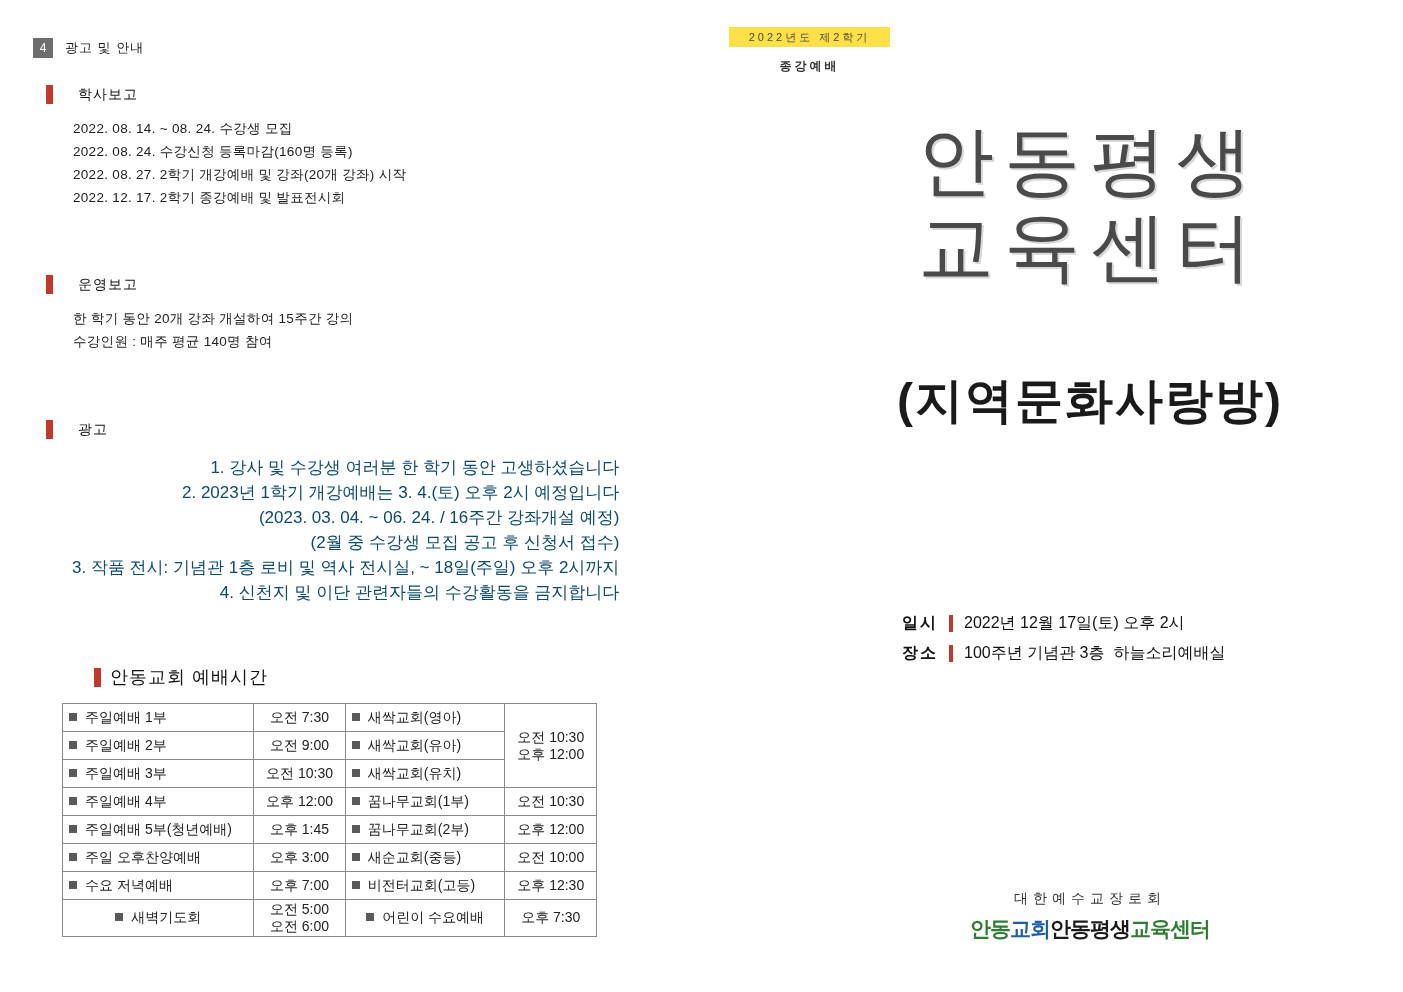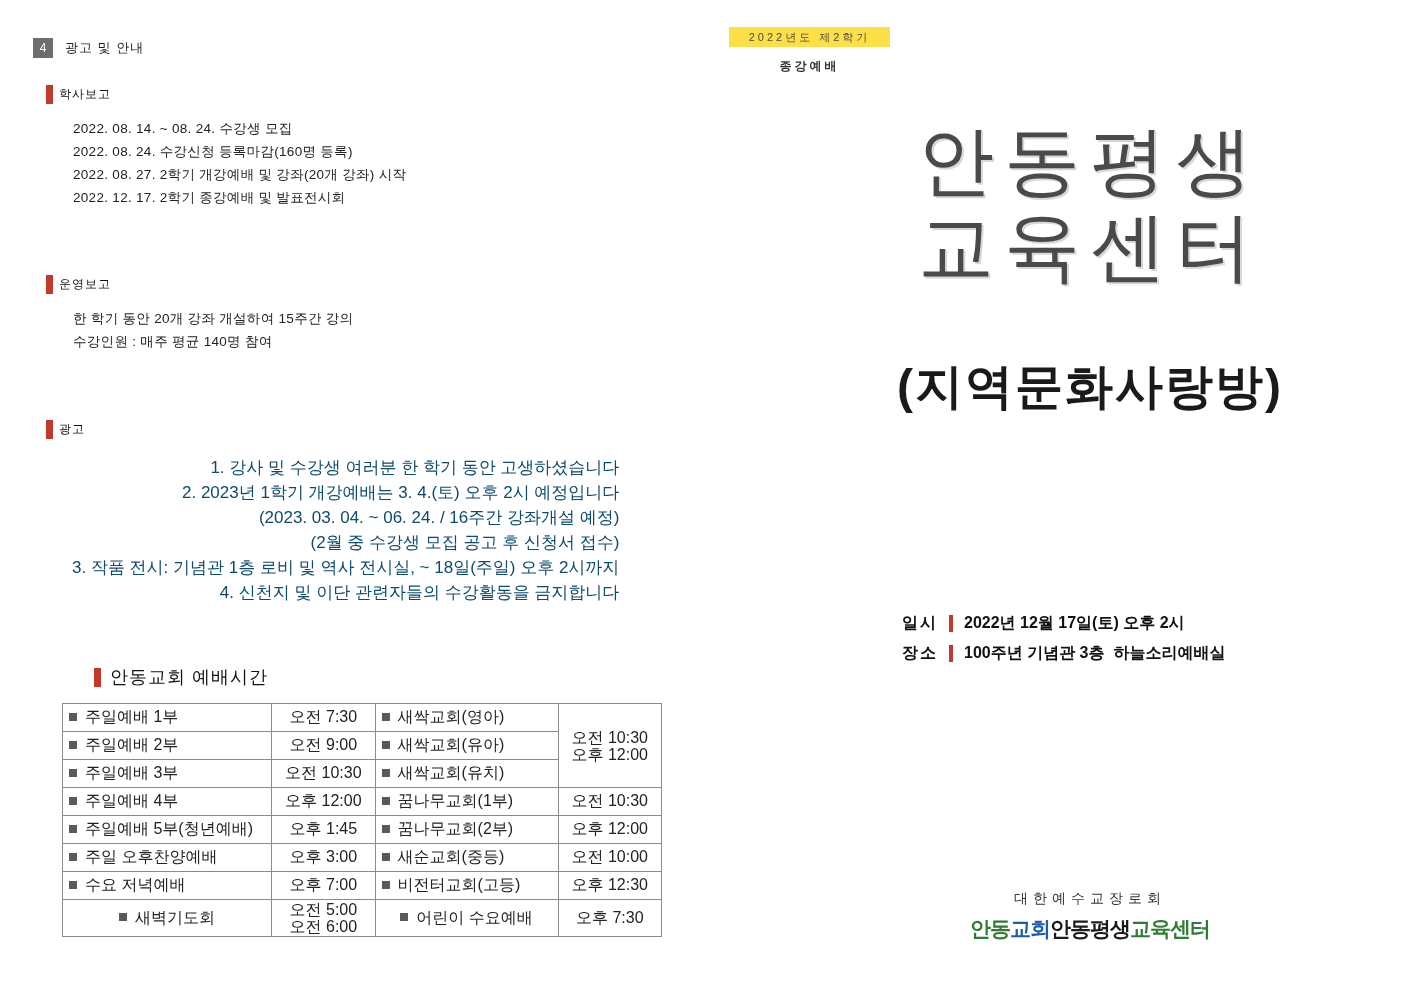--- a/index.html
+++ b/index.html
@@ -45,22 +45,22 @@
     letter-spacing: 1px;
   }
 
   .section {
     position: absolute;
     left: 46px;
   }
   .sec-title {
     display: flex;
     align-items: center;
-    gap: 6px;
-    font-size: 12px;
+    gap: 25px;
+    font-size: 14px;
     color: #111;
     letter-spacing: 1px;
   }
   .sec-bullet {
     width: 7px; height: 19px;
     background: #c0392b;
     display: inline-block;
   }
   .sec-body {
     margin-top: 13px;
@@ -94,22 +94,22 @@
     gap: 9px;
     font-size: 18px;
     color: #111;
     letter-spacing: 1px;
     margin-left: 48px;
   }
   table.svc {
     margin-top: 14px;
     margin-left: 16px;
     border-collapse: collapse;
-    width: 600px;
-    font-size: 16px;
+    width: 535px;
+    font-size: 14px;
     color: #222;
   }
   table.svc td {
     border: 1px solid #8a8a8a;
     height: 25px;
     padding: 1px 6px;
     white-space: pre;
   }
   td.lbl { width: 200px; }
   td.lbl .sq, td.lbl2 .sq {
@@ -166,21 +166,21 @@
     font-size: 76px;
     line-height: 86px;
     letter-spacing: 10px;
     color: #4a4a4a;
     text-shadow: 2px 2px 0 #d8d8d8;
   }
   .big-title .l2 { display: block; }
 
   .sub-title {
     position: absolute;
-    left: 155px; top: 355px;
+    left: 155px; top: 369px;
     width: 470px;
     text-align: center;
     font-size: 48px;
     letter-spacing: 2px;
     color: #1a1a1a;
     font-weight: bold;
   }
 
   .meta {
     position: absolute;
@@ -195,21 +195,21 @@
     text-align: right;
     font-weight: bold;
     letter-spacing: 2px;
   }
   .meta-bar {
     width: 4px; height: 17px;
     background: #c0392b;
     margin: 0 11px;
     display: inline-block;
   }
-  .meta-val { font-weight: bold; white-space: pre; text-align: center; }
+  .meta-val { font-weight: normal; white-space: pre; text-align: center; }
 
   .footer {
     position: absolute;
     left: 225px; top: 890px;
     width: 330px;
     text-align: center;
   }
   .footer-denom {
     font-size: 14px;
     color: #333;

